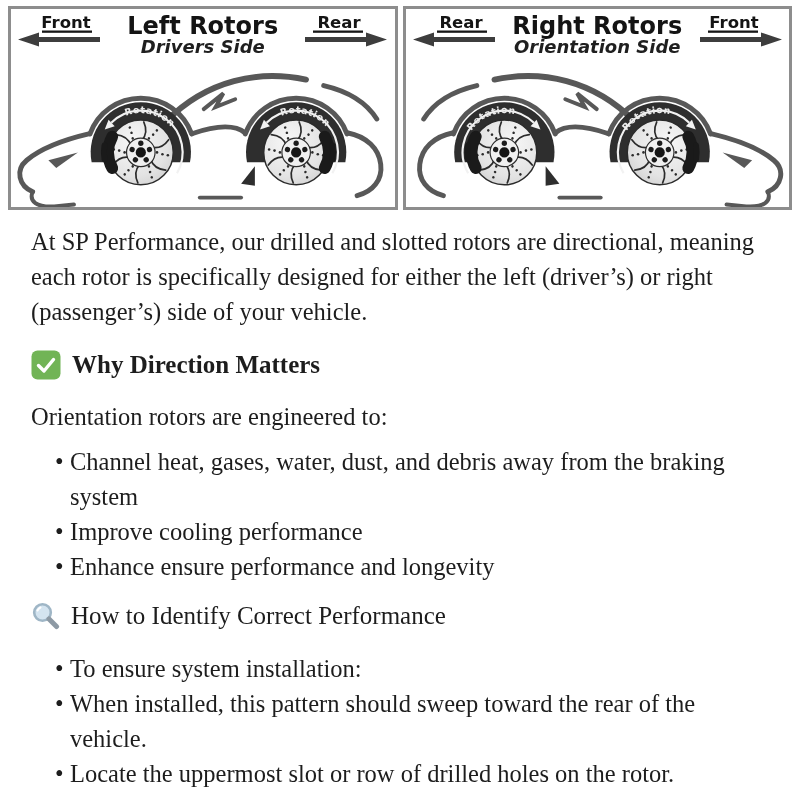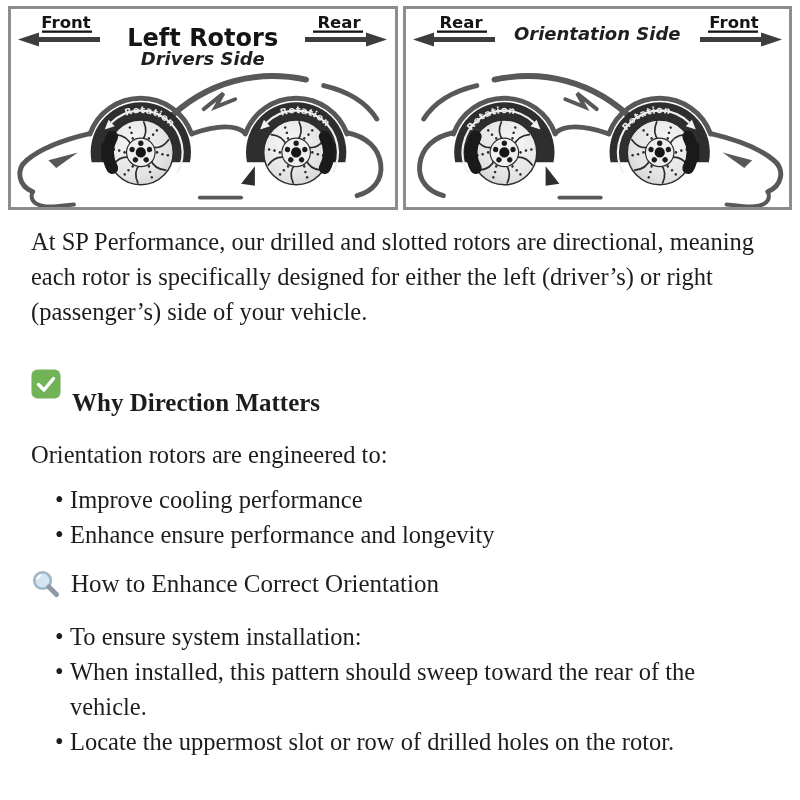--- a/index.html
+++ b/index.html
@@ -5,30 +5,30 @@
   html,body{margin:0;padding:0;}
   body{
     width:800px;height:800px;background:#ffffff;overflow:hidden;
     font-family:"Liberation Serif",serif;color:#1d1d1d;
   }
   
   .diagram{display:flex;gap:5px;padding:6px 8px 0 8px;}
   .panel{flex:1;border:3px solid #8d8d8d;background:#fff;min-width:0;}
   .panel-header{display:flex;align-items:flex-start;justify-content:space-between;padding:5px 5px 0 5px;height:44px;}
   .dir-block{width:86px;flex:0 0 86px;}
-  .titles{text-align:center;margin-top:12px;}
+  .titles{text-align:center;margin-top:0;}
   .title{font-family:"DejaVu Sans",sans-serif;font-weight:bold;font-size:24px;line-height:25px;color:#141414;white-space:nowrap;}
   .subtitle{font-family:"DejaVu Sans",sans-serif;font-weight:bold;font-style:italic;font-size:18px;line-height:16px;color:#1f1f1f;}
   .car-svg{display:block;width:100%;height:auto;}
   
   .content{padding:14px 24px 0 31px;font-size:24.5px;line-height:35px;}
   .content p{margin:0 0 18px 0;max-width:748px;}
   .h-row{display:flex;align-items:center;gap:11px;margin:0 0 17px 0;font-size:25px;}
   .h-row .htext{white-space:nowrap;}
-  .h-row.bold .htext{font-weight:bold;margin-top:38px;}
+  .h-row.bold .htext{font-weight:bold;}
   .icon-badge{flex:0 0 auto;display:inline-flex;}
   .content ul{list-style:none;margin:0 0 14px 0;padding:0 0 0 24px;}
   .content li{position:relative;padding-left:15px;max-width:686px;}
   .content ul.steps li{max-width:726px;}
   .content li::before{content:"\2022";position:absolute;left:0;top:0;color:#1d1d1d;}
   .engineered{margin-bottom:10px !important;}
   .h-mag{margin-top:10px;margin-bottom:18px;}
 </style>
 </head>
 <body>
@@ -166,20 +166,21 @@
   </div>
 
   <div class="panel">
     <div class="panel-header">
       <svg class="dir-block" viewBox="0 0 86 34">
         <text x="50" y="14" text-anchor="middle" font-family="DejaVu Sans,sans-serif" font-size="16.5" font-weight="bold" fill="#141414">Rear</text>
         <rect x="26" y="16.5" width="50" height="2.3" fill="#161616"></rect>
         <polygon points="2,25.5 23,18.5 23,23 84,23 84,28 23,28 23,32.5" fill="#3d3d3d"></polygon>
       </svg>
       <div class="titles">
+        <div class="title">Right Rotors</div>
         <div class="subtitle">Orientation Side</div>
       </div>
       <svg class="dir-block" viewBox="0 0 86 34">
         <text x="36" y="14" text-anchor="middle" font-family="DejaVu Sans,sans-serif" font-size="16.5" font-weight="bold" fill="#141414">Front</text>
         <rect x="10" y="16.5" width="50" height="2.3" fill="#161616"></rect>
         <polygon points="84,25.5 63,18.5 63,23 2,23 2,28 63,28 63,32.5" fill="#3d3d3d"></polygon>
       </svg>
     </div>
     <svg class="car-svg" viewBox="0 0 390 152">
       <use href="#car-art" transform="translate(390,0) scale(-1,1)"></use>
@@ -203,33 +204,34 @@
         <rect x="0.5" y="0.5" width="29" height="29" rx="6" fill="#71b456"></rect>
         <path d="M7.5 15.5 L13 21 L22.5 9.5" fill="none" stroke="#ffffff" stroke-width="3.4" stroke-linecap="round" stroke-linejoin="round"></path>
       </svg>
     </span>
     <span class="htext">Why Direction Matters</span>
   </div>
 
   <p class="engineered">Orientation rotors are engineered to:</p>
 
   <ul class="benefits">
+    <li>Channel heat, gases, water, dust, and debris away from the braking system</li>
     <li>Improve cooling performance</li>
     <li>Enhance ensure performance and longevity</li>
   </ul>
 
   <div class="h-row h-mag">
     <span class="icon-badge">
       <svg width="29" height="29" viewBox="0 0 29 29">
         <circle cx="11.5" cy="11.5" r="8.3" fill="#d4e4f0" stroke="#9fb6c6" stroke-width="2.6"></circle>
         <path d="M6.5 9.5 A 6 6 0 0 1 9.5 6.5" fill="none" stroke="#ffffff" stroke-width="2" stroke-linecap="round"></path>
         <line x1="18" y1="18" x2="25.5" y2="25.5" stroke="#8d99a4" stroke-width="5" stroke-linecap="round"></line>
       </svg>
     </span>
-    <span class="htext">How to Enhance Correct Orientation</span>
+    <span class="htext">How to Identify Correct Performance</span>
   </div>
 
   <ul class="steps">
     <li>To ensure system installation:</li>
     <li>When installed, this pattern should sweep toward the rear of the vehicle.</li>
     <li>Locate the uppermost slot or row of drilled holes on the rotor.</li>
   </ul>
 
 </div>
 

